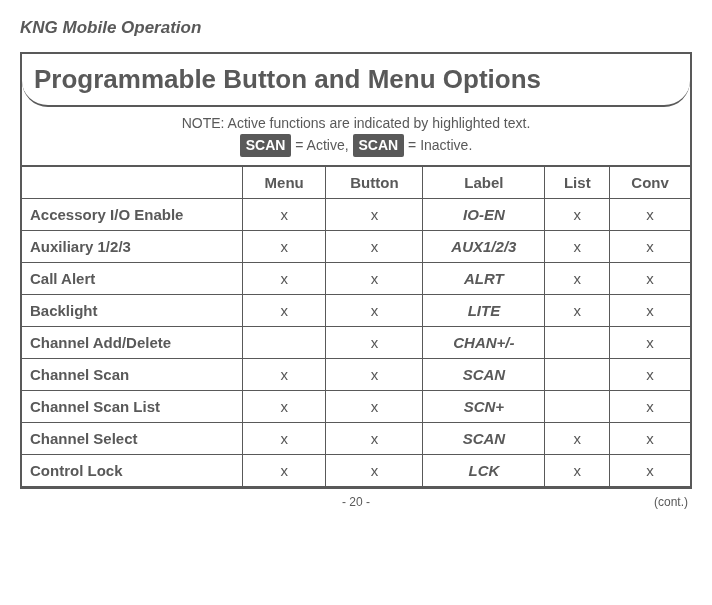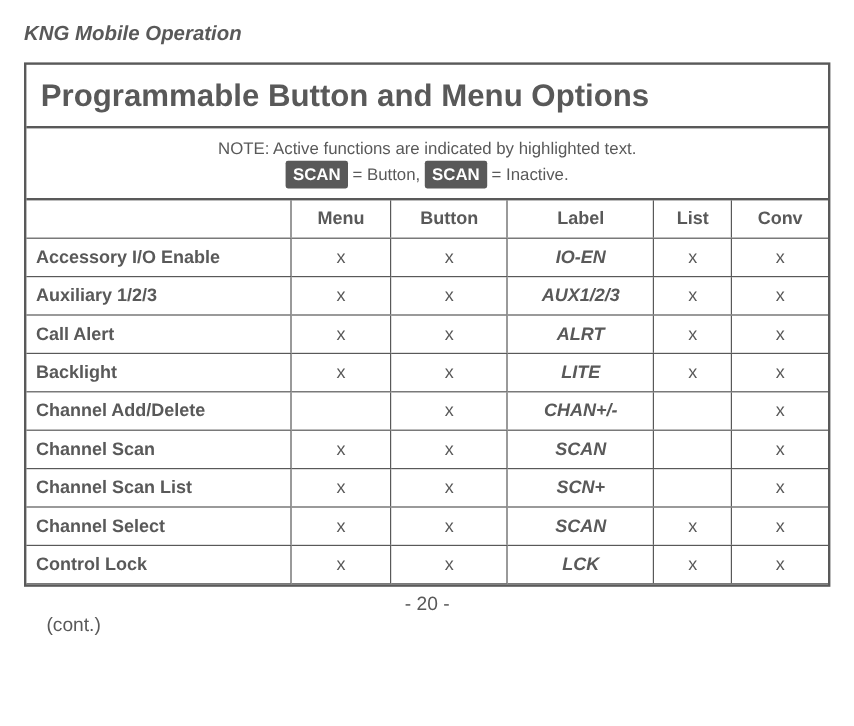--- a/index.html
+++ b/index.html
@@ -18,20 +18,21 @@
     margin-bottom: 14px;
   }
   .outer-box {
     border: 2px solid #595959;
   }
   .section-title {
     font-size: 26px;
     font-weight: bold;
     padding: 10px 12px;
     border-bottom: 2px solid #595959;
+    border-radius: 26px;
   }
   .note-row {
     font-size: 14px;
     padding: 6px 10px 8px 10px;
     border-bottom: 2px solid #595959;
     line-height: 1.5;
     text-align: center;
   }
   .tag {
     background: #595959;
@@ -71,24 +72,23 @@
   }
   .col-sep {
     border-left: 1px solid #595959;
   }
   tr.header-row th {
     border-top: none;
   }
   .footer {
     display: flex;
     justify-content: space-between;
-    font-size: 16px;
+    font-size: 12px;
     margin-top: 6px;
     padding: 0 4px;
-    flex-direction: column;
   }
   .footer .page {
     flex: 1;
     text-align: center;
   }
   .footer .cont {
     text-align: right;
     width: 60px;
   }
   .footer .spacer {
@@ -99,21 +99,21 @@
 <body>
 
 <div class="header-title">KNG Mobile Operation</div>
 
 <div class="outer-box">
   <div class="section-title">Programmable Button and Menu Options</div>
 
   <div class="note-row">
     <span>NOTE: Active functions are indicated by highlighted text.</span><br>
     <span class="tag">SCAN</span>
-    <span> = Button, </span>
+    <span> = Active, </span>
     <span class="tag">SCAN</span>
     <span> = Inactive.</span>
   </div>
 
   <table>
     <thead>
       <tr class="header-row">
         <th class="name-head"></th>
         <th class="col-sep">Menu</th>
         <th class="col-sep">Button</th>

